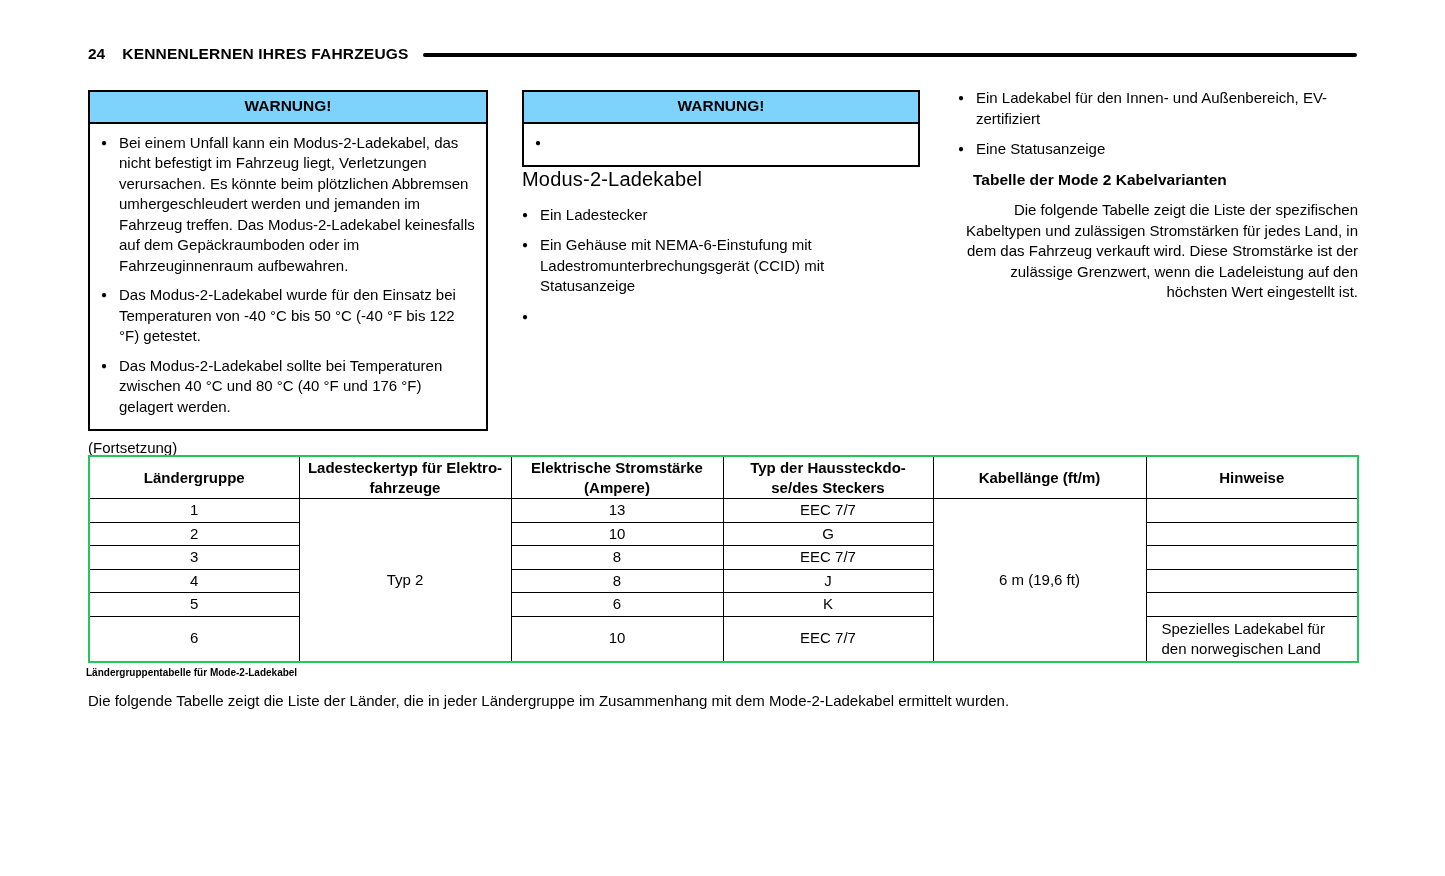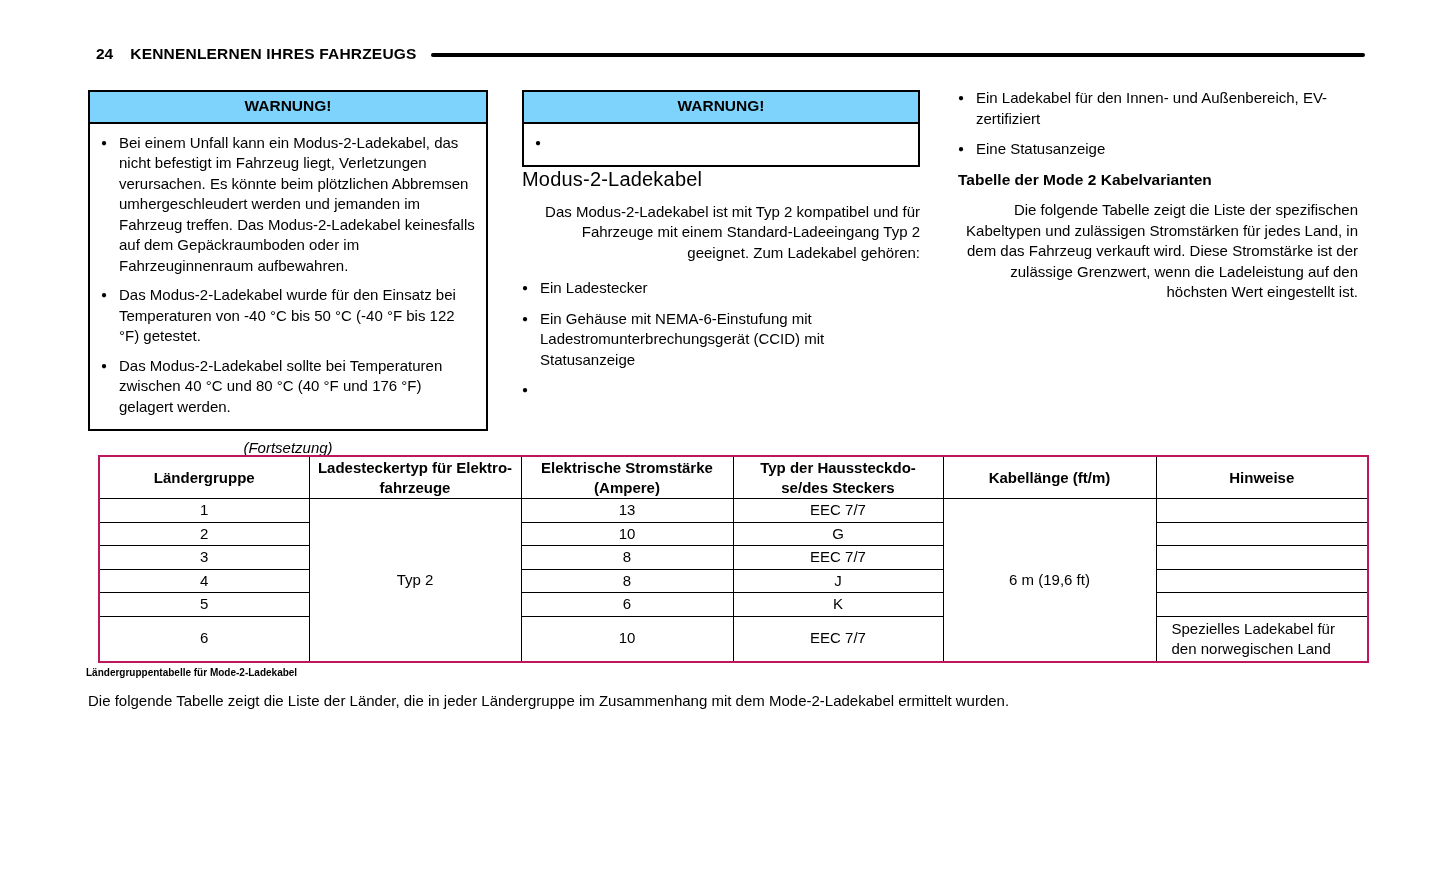--- a/index.html
+++ b/index.html
@@ -4,57 +4,57 @@
 <style>
   * { margin:0; padding:0; box-sizing:border-box; }
   html, body { background:#ffffff; }
   body {
     width:1445px; height:876px; position:relative; overflow:hidden;
     font-family:"Liberation Sans","DejaVu Sans",sans-serif;
     color:#000; font-size:15px; line-height:20.5px;
   }
 
   
-  .header { position:absolute; left:96px; top:44px; width:1269px; display:flex; align-items:center; }
+  .header { position:absolute; left:88px; top:44px; width:1269px; display:flex; align-items:center; }
   .page-num { font-weight:bold; font-size:15.5px; }
   .header-title { font-weight:bold; font-size:15.5px; margin-left:17px; letter-spacing:0.2px; }
   .header-rule { flex:1 1 auto; height:4px; background:#000; margin-left:14px; border-radius:2px; position:relative; top:1px; }
 
   
   .col { position:absolute; top:90px; }
   .col-left  { left:88px;  width:400px; }
   .col-mid   { left:522px; width:398px; }
   .col-right { left:958px; width:400px; top:88px; }
 
   
   .warnbox { border:2px solid #000; }
   .warnbox-title { background:#7dd3fc; border-bottom:2px solid #000; text-align:center; font-weight:bold; font-size:15.5px; padding:4px 0 5px; }
   .warnbox-body { padding:9px 10px 3px 11px; }
 
   
   ul.bullets { list-style:none; }
   ul.bullets li { display:flex; margin-bottom:9px; }
   .bullet-marker { flex:0 0 18px; font-size:10px; line-height:20.5px; }
 
-  .continuation { font-style:italic; text-align:center; margin-top:7px; }
+  .continuation { text-align:left; margin-top:7px; }
 
   
   .section-heading { font-size:20px; font-weight:normal; margin-top:2px; letter-spacing:0.2px; }
   .para { margin-top:12px;text-align:right; }
   ul.section-bullets { margin-top:15px; }
   ul.section-bullets li { margin-bottom:10px; }
 
   
-  .subheading { font-size:15.5px; font-weight:bold; margin-top:8px; }
+  .subheading { font-size:15.5px; font-weight:bold; margin-top:8px;margin-left:15px; }
   .col-right .para { margin-top:10px; }
 
   
   table.main-table {
-    position:absolute; left:98px; top:455px; width:1269px;
-    border-collapse:collapse; table-layout:fixed; border:2px solid #be185d;padding-left:32px;
+    position:absolute; left:88px; top:455px; width:1269px;
+    border-collapse:collapse; table-layout:fixed; border:2px solid #22c55e;padding-left:32px;
   }
   .main-table th, .main-table td { border:1px solid #000; text-align:center; vertical-align:middle; padding:1px 6px; font-size:15px; }
   .main-table th { font-weight:bold; white-space:pre-line; line-height:19.5px; }
   .main-table thead tr { height:42px; }
   .main-table tbody tr { height:22px; }
   .main-table tbody tr.tall { height:45px; }
   .main-table td.note-cell { text-align:left; padding:2px 8px 2px 15px; line-height:20px; }
 
   
   .table-caption { position:absolute; left:86px; top:663px; font-weight:bold; font-size:10px; }
@@ -98,21 +98,20 @@
     <div class="warnbox-body">
       <ul class="bullets">
         <li>
           <span class="bullet-marker">●</span>
         </li>
       </ul>
     </div>
   </div>
 
   <h2 class="section-heading">Modus-2-Ladekabel</h2>
-  <p class="para">Das Modus-2-Ladekabel ist mit Typ 2 kompatibel und für Fahrzeuge mit einem Standard-Ladeeingang Typ 2 geeignet. Zum Ladekabel gehören:</p>
 
   <ul class="bullets section-bullets">
     <li>
       <span class="bullet-marker">●</span>
       <span>Ein Ladestecker</span>
     </li>
     <li>
       <span class="bullet-marker">●</span>
       <span>Ein Gehäuse mit NEMA-6-Einstufung mit Ladestromunterbrechungsgerät (CCID) mit Statusanzeige</span>
     </li>

